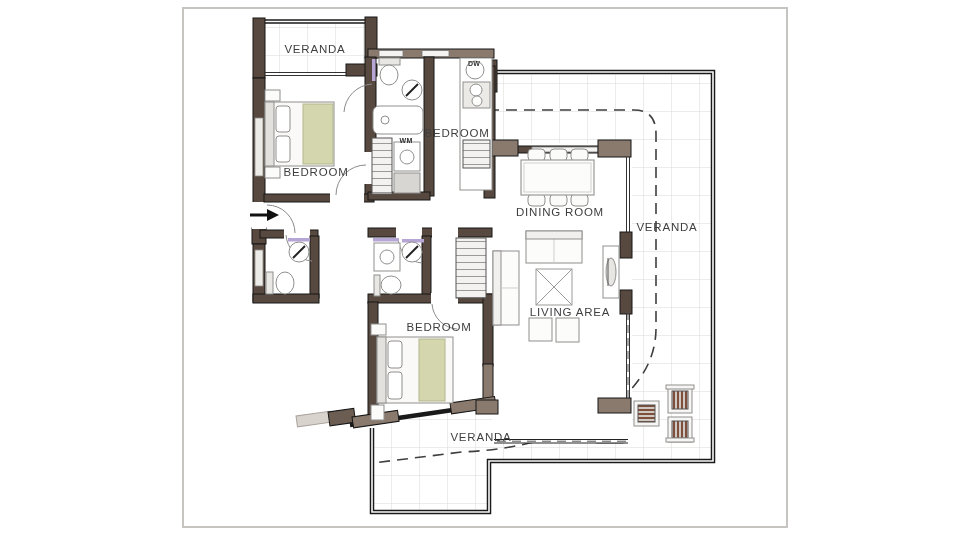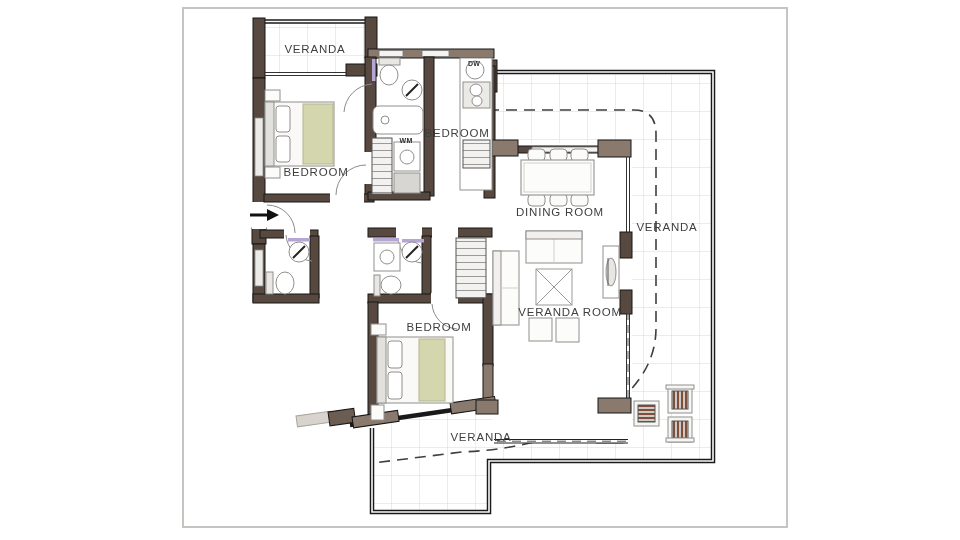--- a/index.html
+++ b/index.html
@@ -277,19 +277,19 @@
       </g>
     </g>
   </g>
 </svg>
 
 <div class="room-label" style="left:315px;top:49px">VERANDA</div>
 <div class="room-label" style="left:457px;top:133px">BEDROOM</div>
 <div class="room-label" style="left:316px;top:172px">BEDROOM</div>
 <div class="room-label" style="left:560px;top:212px">DINING ROOM</div>
 <div class="room-label" style="left:667px;top:227px">VERANDA</div>
-<div class="room-label" style="left:570px;top:312px">VERANDA ROOM</div>
+<div class="room-label" style="left:570px;top:312px">LIVING AREA</div>
 <div class="room-label" style="left:439px;top:327px">BEDROOM</div>
 <div class="room-label" style="left:481px;top:437px">VERANDA</div>
 <div class="mini-label" style="left:474px;top:63px">DW</div>
 <div class="mini-label" style="left:406px;top:140px">WM</div>
 
 </div>
 
 </body></html>

